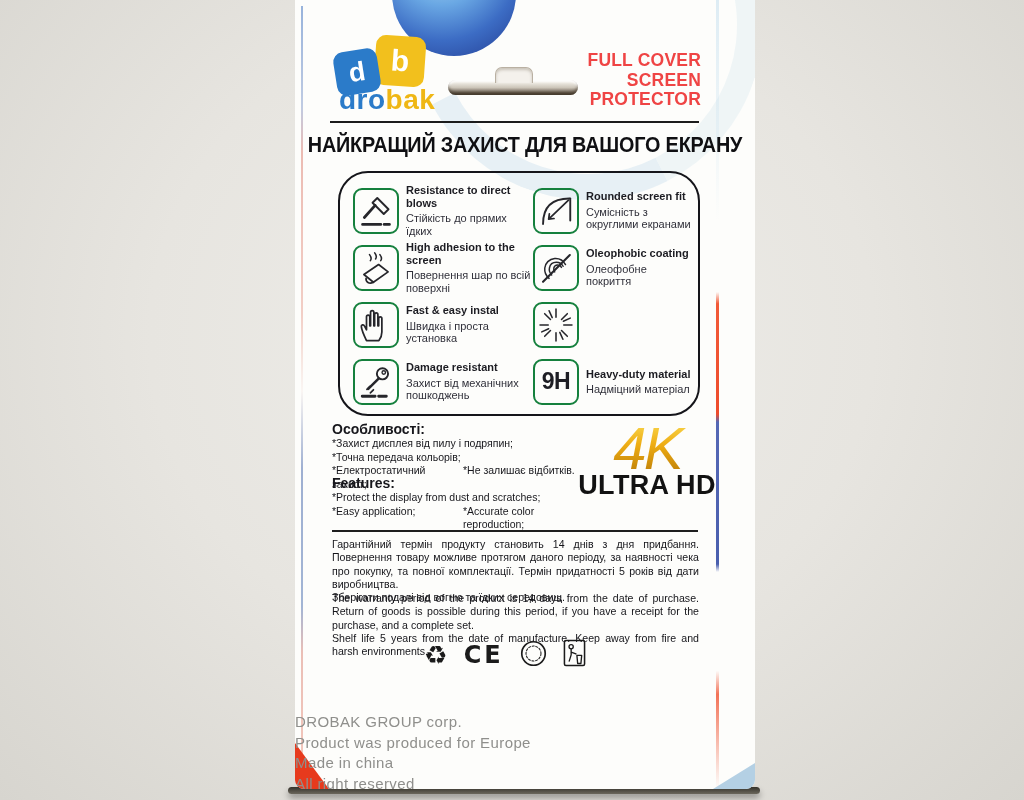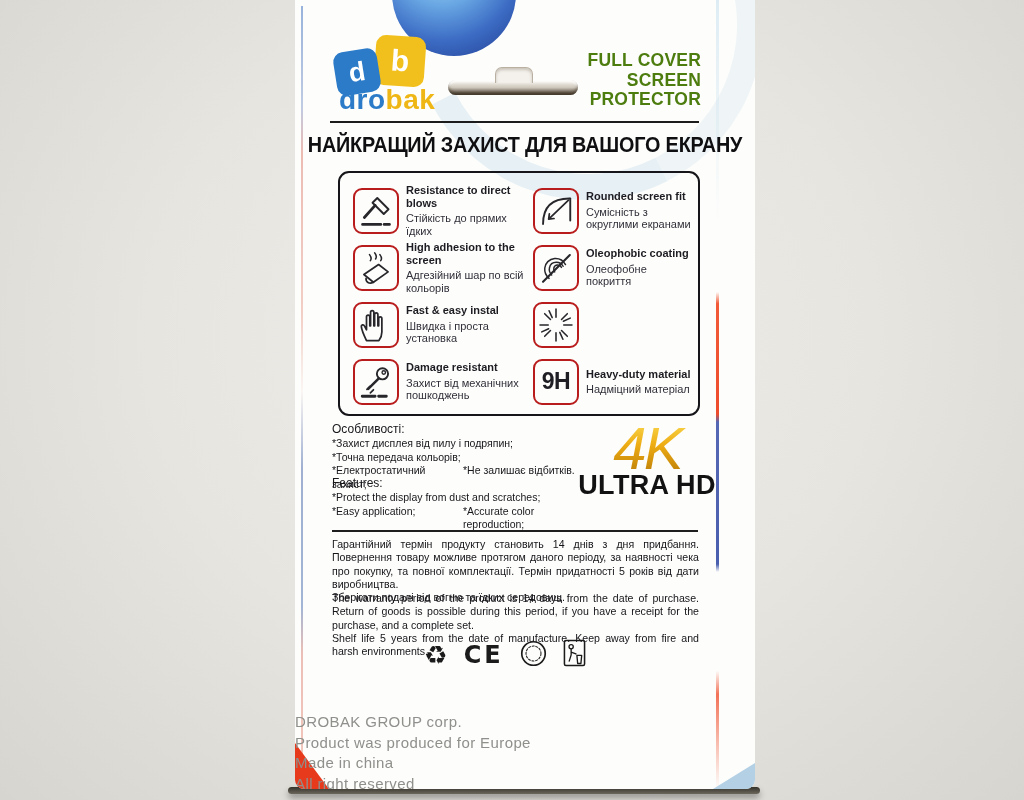--- a/index.html
+++ b/index.html
@@ -42,43 +42,43 @@
     box-shadow:inset 0 2px 3px rgba(120,108,90,.35); }
 
   
   .badge { position:absolute; border-radius:10px; display:flex; align-items:center; justify-content:center;
     color:#fff; font-weight:700; font-size:27px; }
   .badge-blue { left:40px; top:50px; width:44px; height:44px; background:#2b7bc9; transform:rotate(-9deg); z-index:2; }
   .badge-yellow { left:80px; top:36px; width:50px; height:50px; background:#f2c01d; transform:rotate(4deg); font-size:30px; }
   .logo-text { position:absolute; left:44px; top:84px; font-size:28px; font-weight:700; letter-spacing:.5px; z-index:3; }
   .logo-text .p1 { color:#2b7bc9; } .logo-text .p2 { color:#efb715; }
 
-  .tagline { position:absolute; right:54px; top:51px; text-align:right; color:#4d7c0f;
+  .tagline { position:absolute; right:54px; top:51px; text-align:right; color:#ef4444;
     font-weight:700; font-size:17.5px; line-height:19.5px; letter-spacing:.2px; }
 
   .hr1 { position:absolute; left:35px; top:121px; width:369px; height:2px; background:#1c1c1c; }
   .headline { position:absolute; left:-20px; right:-20px; top:132px; text-align:center;
     font-size:22px; font-weight:700; color:#0f0f12; transform:scaleX(.9); letter-spacing:-.2px; }
 
   
   .panel { position:absolute; left:43px; top:171px; width:362px; height:245px;
-    border:2.5px solid #15151a; border-radius:11px; padding:9px 4px 0 13px;
+    border:2.5px solid #15151a; border-radius:30px; padding:9px 4px 0 13px;
     display:grid; grid-template-columns:180px 1fr; grid-auto-rows:57px; align-items:center; }
   .feat { display:flex; align-items:center; }
-  .icon-box { width:46px; height:46px; border:2px solid #b91c1c; border-radius:9px; flex:none;
+  .icon-box { width:46px; height:46px; border:2px solid #15803d; border-radius:9px; flex:none;
     display:flex; align-items:center; justify-content:center; margin-right:7px; }
   .icon-box svg { stroke:#26262b; fill:none; stroke-linecap:round; stroke-linejoin:round; }
   .nine-h { font-size:23px; font-weight:700; color:#1e1e24; letter-spacing:-.5px; }
   .feat-en { font-size:11px; font-weight:700; color:#1c1c22; line-height:13px; }
   .feat-uk { font-size:11px; color:#30303a; line-height:12.5px; margin-top:2.5px; }
 
   
   .blist { position:absolute; left:37px; width:258px; font-size:10.5px; color:#17171c; line-height:13.8px; }
   .blist-uk { top:423px; } .blist-en { top:477px; }
-  .blist .t { font-weight:400; font-size:12px; }
+  .blist .t { font-weight:700; font-size:14px; }
   .tc { display:flex; } .tc .c1 { width:131px; } .tc .c2 { flex:1; }
 
   
   .fourk { position:absolute; left:281px; top:421px; width:142px; text-align:center; }
   .fourk .fk { font-size:60px; line-height:56px; font-weight:400; font-style:italic; letter-spacing:-3px;
     background:linear-gradient(180deg, #f9d84e 0%, #eead14 42%, #b97a06 100%);
     -webkit-background-clip:text; background-clip:text; color:transparent; }
   .fourk .uhd { font-size:27px; font-weight:800; color:#121212; line-height:26px; margin-top:-5px; letter-spacing:.3px; }
 
   .hr2 { position:absolute; left:37px; top:530px; width:366px; height:2px; background:#1e1e1e; }
@@ -163,21 +163,21 @@
       <div class="feat">
         <div class="icon-box">
           <svg width="38" height="38" viewBox="0 0 44 44">
             <path d="M8 29.5L25 18l11 8.5L19 38.5z" stroke-width="2"></path>
             <path d="M19 38.5c-5 2.5-9-.5-8.5-4.5" stroke-width="2"></path>
             <path d="M15.5 13.5c1.8-2.5.5-5-1-7M21.5 11.5c1.8-2.5.5-5-1-7M27.5 13.5c1.8-2.5.5-5-1-7" stroke-width="1.8"></path>
           </svg>
         </div>
         <div>
             <div class="feat-en">High adhesion to the screen</div>
-          <div class="feat-uk">Адгезійний шар по всій кольорів</div>
+          <div class="feat-uk">Повернення шар по всій поверхні</div>
           </div>
       </div>
 
       <div class="feat">
         <div class="icon-box">
           <svg width="38" height="38" viewBox="0 0 44 44">
             <path d="M14 34c-3.5-3-5.5-7-5-12 .6-5.5 5-10.5 11.5-11 5.5-.4 10 2.5 12.5 7" stroke-width="1.7"></path>
             <path d="M17 30c-2-2-3.2-5-2.6-8 .7-3.8 3.8-6.6 8-6.6 3.4 0 6.3 1.8 7.8 4.6" stroke-width="1.7"></path>
             <path d="M20.5 26.5c-1-1.3-1.4-3-1-4.6.6-2.2 2.5-3.6 4.8-3.4 1.8.1 3.3 1.2 4 2.8" stroke-width="1.7"></path>
             <path d="M7 38L38 7" stroke-width="2.4"></path>

